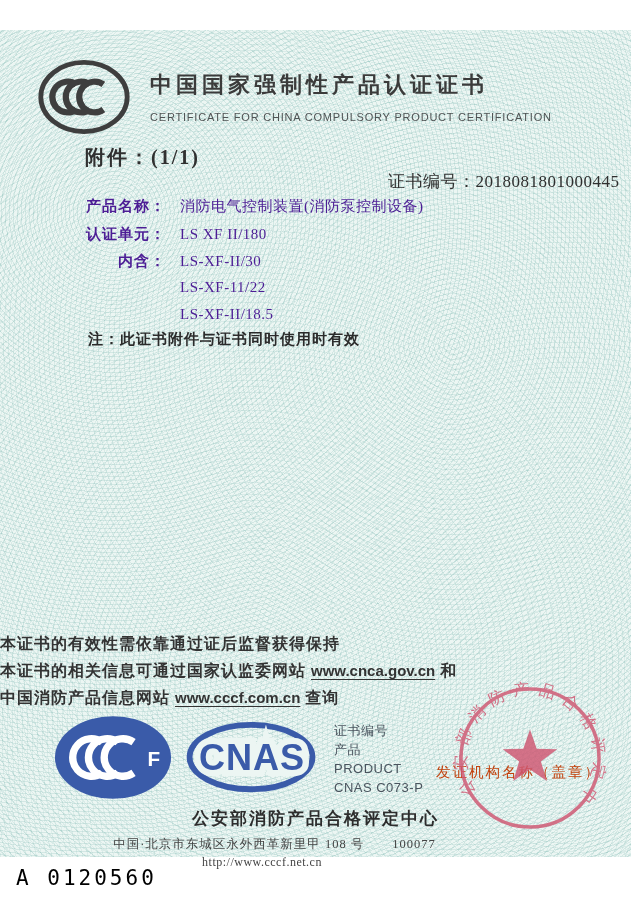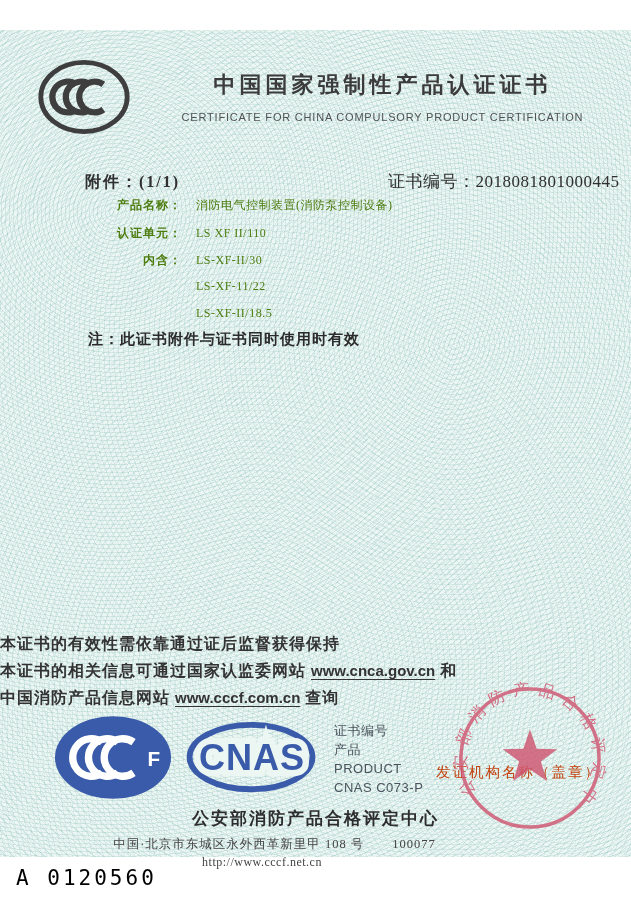--- a/index.html
+++ b/index.html
@@ -17,33 +17,33 @@
     background-color:#ecf6f3;
     background-image:
       repeating-radial-gradient(circle at 18% 22%, rgba(120,180,174,.22) 0 1px, rgba(0,0,0,0) 1px 4px),
       repeating-radial-gradient(circle at 72% 38%, rgba(120,180,174,.18) 0 1px, rgba(0,0,0,0) 1px 5px),
       repeating-radial-gradient(circle at 40% 78%, rgba(120,180,174,.16) 0 1px, rgba(0,0,0,0) 1px 6px),
       repeating-radial-gradient(circle at 90% 85%, rgba(120,180,174,.15) 0 1px, rgba(0,0,0,0) 1px 5px);
   }
   .abs{position:absolute;}
   
   .ccc-logo{left:36px;top:56px;width:96px;height:82px;}
-  .title-block{left:150px;right:16px;top:70px;text-align:center;}
+  .title-block{left:150px;right:16px;top:70px;}
   .cn-title{
     font-size:22px;font-weight:bold;letter-spacing:4px;color:#3b3b3b;
     white-space:nowrap;
   }
   .en-title{
     margin-top:11px;font-family:"Liberation Sans",sans-serif;
     font-size:11px;color:#4f5354;letter-spacing:.8px;white-space:nowrap;
   }
-  .attachment{left:85px;top:144px;font-size:16px;font-weight:bold;color:#303030;letter-spacing:2px;margin-top:28px;}
+  .attachment{left:85px;top:144px;font-size:20px;font-weight:bold;color:#303030;letter-spacing:2px;}
   .cert-no{left:388px;top:170px;font-size:17px;color:#2f2f2f;letter-spacing:.5px;white-space:nowrap;}
   
-  .frow{left:100px;font-size:12px;color:#4d7c0f;white-space:nowrap;}
+  .frow{left:84px;font-size:15px;color:#4c1d95;white-space:nowrap;}
   .frow .lbl{display:inline-block;width:82px;text-align:right;font-weight:bold;letter-spacing:1px;}
   .frow .val{margin-left:14px;letter-spacing:.5px;}
   .note{left:88px;top:330px;font-size:15px;font-weight:bold;color:#2b2b2b;letter-spacing:1px;}
   
   .stmt{left:0;width:622px;text-align:left;font-size:16px;font-weight:bold;color:#333;letter-spacing:1px;white-space:nowrap;}
   .stmt .url{font-family:Liberation Sans, sans-serif;font-size:15px;letter-spacing:0;text-decoration:underline;text-underline-offset:3px;}
   
   .cccf-logo{left:52px;top:714px;width:122px;height:87px;}
   .cnas-logo{left:184px;top:720px;width:136px;height:78px;}
   .cnas-text{left:334px;top:722px;font-family:"Liberation Sans",sans-serif;font-size:13px;line-height:1.45;color:#4a545e;letter-spacing:.5px;}
@@ -74,21 +74,21 @@
     <div class="en-title">CERTIFICATE FOR CHINA COMPULSORY PRODUCT CERTIFICATION</div>
   </div>
 
   <div class="abs attachment">附件：(1/1)</div>
   <div class="abs cert-no">证书编号：2018081801000445</div>
 
   <div class="abs frow" style="top:197px">
     <span class="lbl">产品名称：</span><span class="val">消防电气控制装置(消防泵控制设备)</span>
   </div>
   <div class="abs frow" style="top:225px">
-    <span class="lbl">认证单元：</span><span class="val">LS XF II/110</span>
+    <span class="lbl">认证单元：</span><span class="val">LS XF II/180</span>
   </div>
   <div class="abs frow" style="top:252px">
     <span class="lbl">内含：</span><span class="val">LS-XF-II/30</span>
   </div>
   <div class="abs frow" style="top:279px">
     <span class="lbl"></span><span class="val">LS-XF-11/22</span>
   </div>
   <div class="abs frow" style="top:306px">
     <span class="lbl"></span><span class="val">LS-XF-II/18.5</span>
   </div>

